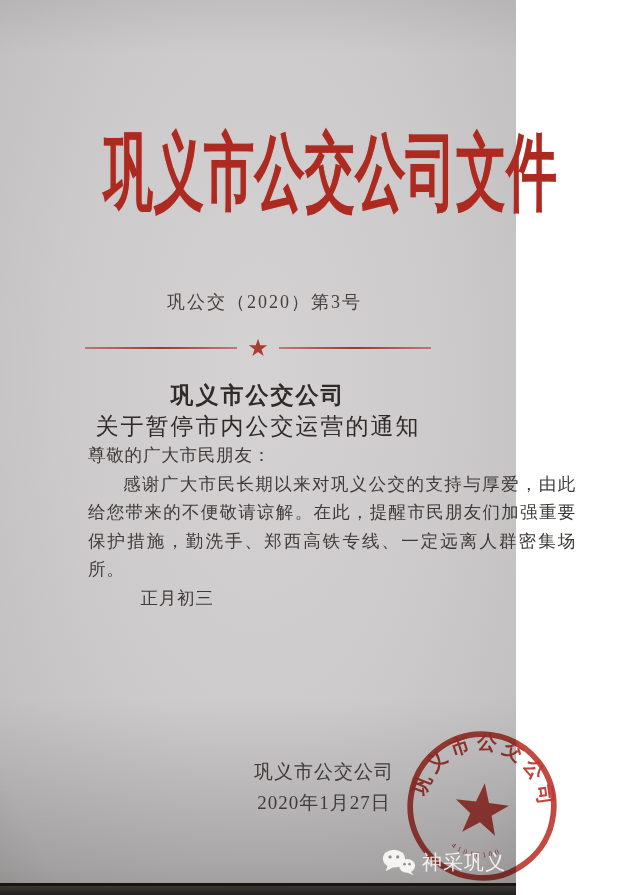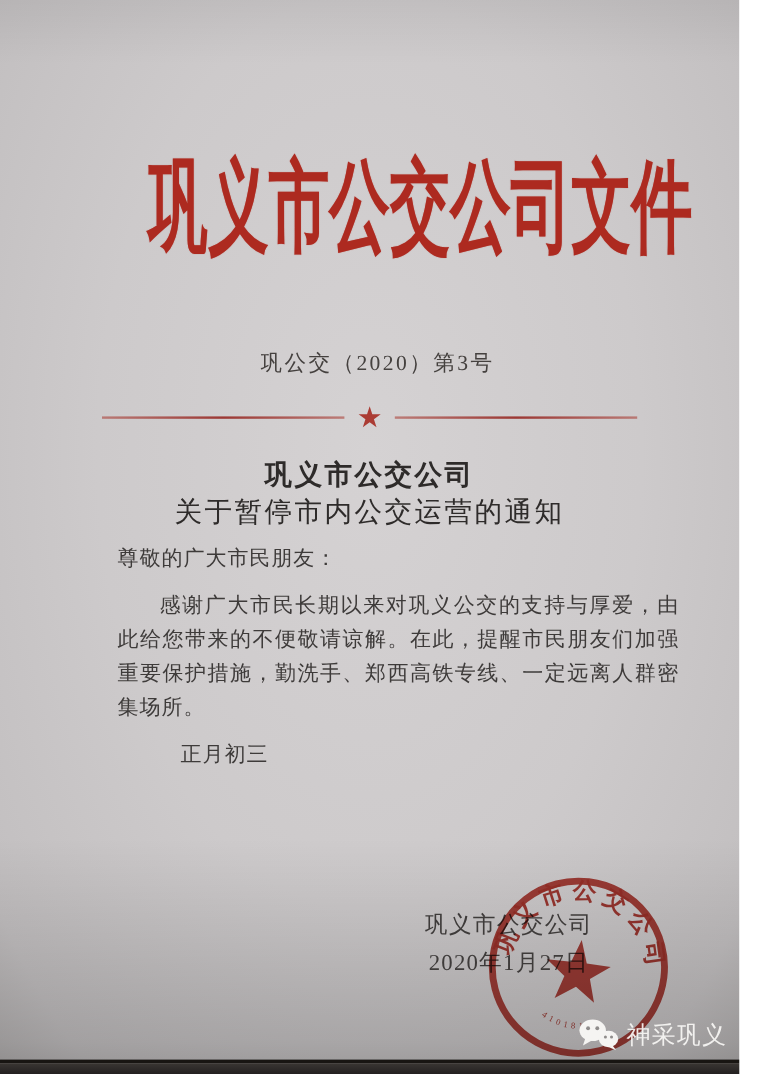--- a/index.html
+++ b/index.html
@@ -1,18 +1,18 @@
 <!DOCTYPE html>
 <html style="--header-red: #ad2a20; --divider-red: #a8352e; --seal-red: #b5291f; --paper: #cdcacb; --ink: #3e3b3a;"><head>
 <meta charset="utf-8">
 <style>
   html,body{margin:0;padding:0;}
   body{width:640px;height:895px;overflow:hidden;font-family:"Liberation Serif","DejaVu Serif",serif;}
   .photo{
-    position:relative;width:616px;height:895px;
+    position:relative;width:516px;height:895px;
     background:
       linear-gradient(180deg, rgba(0,0,0,0.06) 0%, rgba(0,0,0,0) 6%, rgba(0,0,0,0) 78%, rgba(0,0,0,0.16) 97%, rgba(0,0,0,0.22) 100%),
       radial-gradient(ellipse at 50% 42%, #d5d2d3 0%, #cdcacb 52%, #c2bfc0 88%, #b5b2b2 100%);
   }
   .letterhead{
     position:absolute;top:116px;left:0;right:0;text-align:center;
     font-size:84px;font-weight:bold;color:var(--header-red);
     transform:scaleX(0.60);transform-origin:50% 50%;white-space:nowrap;
     text-shadow:0 0 1px rgba(175,43,34,.6);
   }
@@ -28,21 +28,21 @@
   .divider .star{flex:0 0 auto;margin:0 10px;color:#ab3c34;font-size:24px;line-height:22px;
     font-family:"DejaVu Sans",sans-serif;}
   .notice-title{position:absolute;top:381px;left:0;right:0;text-align:center;color:#2e2b2a;}
   .notice-title .t1{font-size:23px;font-weight:bold;line-height:30px;letter-spacing:2px;}
   .notice-title .t2{font-size:23px;font-weight:normal;line-height:32px;letter-spacing:2px;}
   .doc-body{
     position:absolute;top:441px;left:88px;width:488px;
     font-size:17.5px;line-height:28.5px;letter-spacing:0.8px;
     color:#3e3b3a;text-align:justify;
   }
-  .doc-body p{margin:10px;}
+  .doc-body p{margin:0;}
   .doc-body .indent{text-indent:2em;}
   .doc-body .closing{text-indent:3em;}
   .sig-block{
     position:absolute;top:756px;right:122px;text-align:center;
     font-size:19px;line-height:31px;color:#3e3b3a;letter-spacing:1px;
   }
   .seal{
     position:absolute;left:404px;top:728px;width:156px;height:156px;
     mix-blend-mode:multiply;opacity:.92;transform:rotate(7deg);
   }

